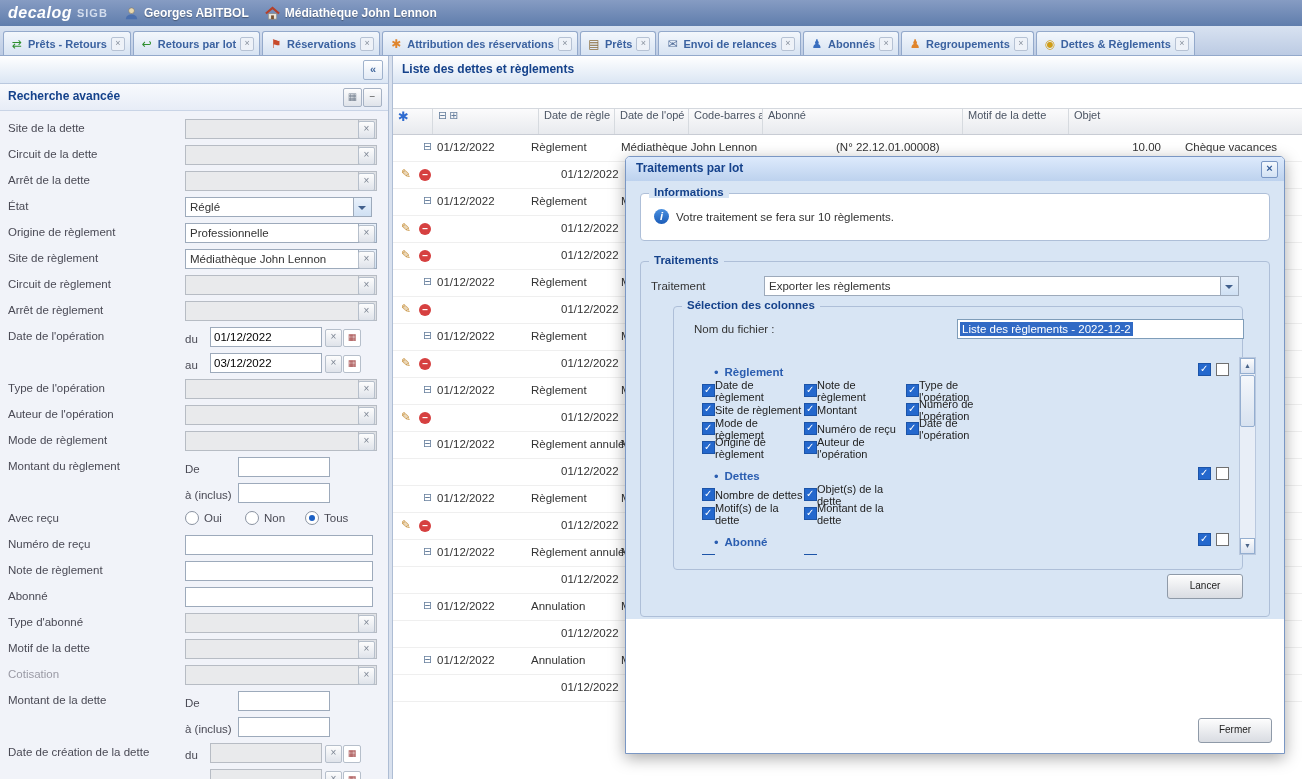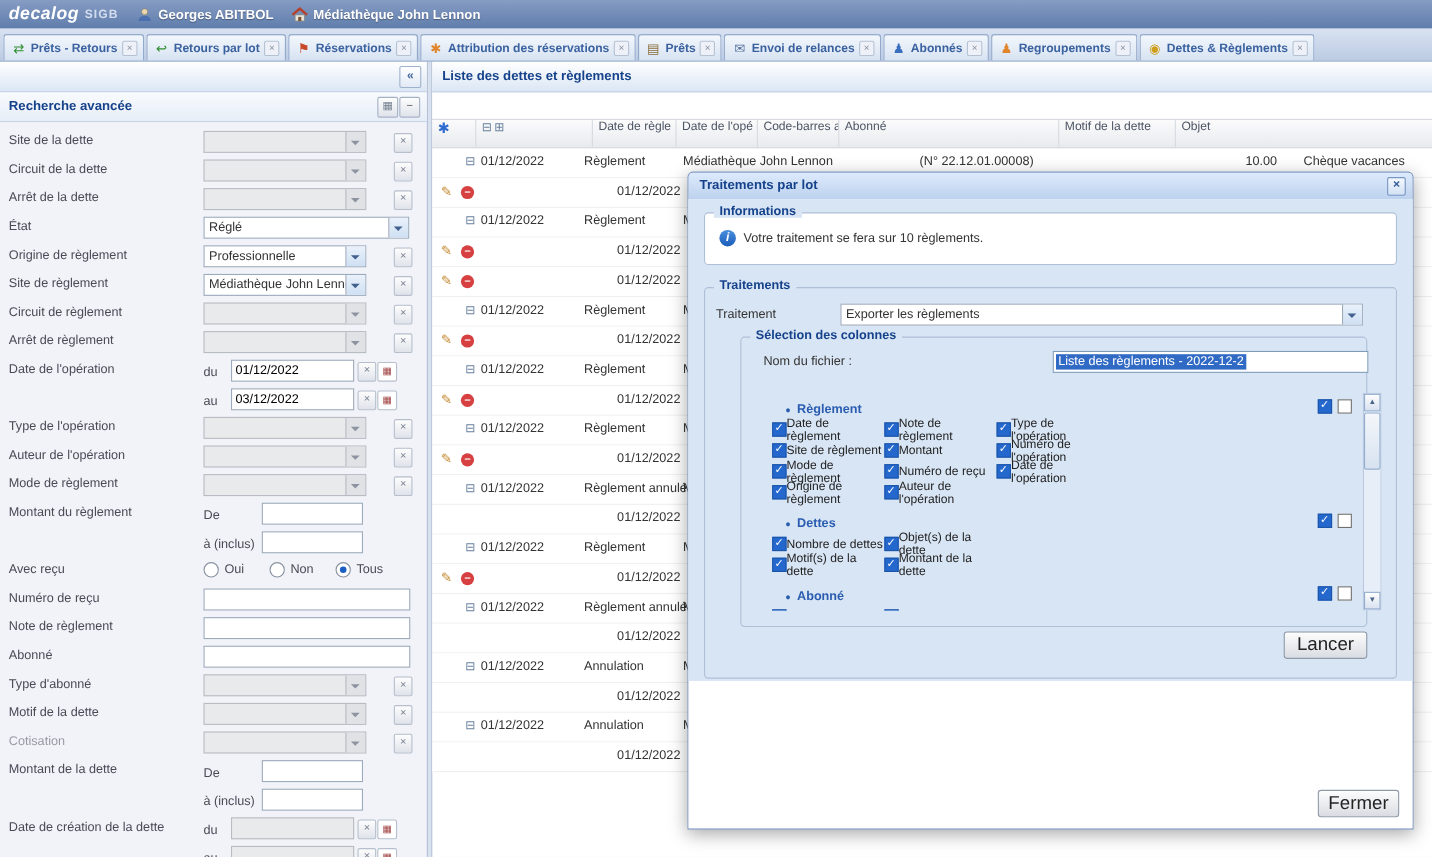--- a/index.html
+++ b/index.html
@@ -50,21 +50,21 @@
   .mini-btn{position:absolute;top:4px;width:17px;height:17px;border:1px solid #a6b2c4;border-radius:2px;
     background:linear-gradient(#fdfdfd,#dfe3ea);text-align:center;line-height:15px;font-size:10px;color:#75808f;}
   .btn-save{right:26px;} .btn-save::before{content:"▦";}
   .btn-min{right:6px;color:#555;} .btn-min::before{content:"−";}
 
   .fields{padding-top:5px;}
   .frow{height:26px;position:relative;}
   .flabel{position:absolute;left:8px;top:6px;color:#4a4a55;white-space:nowrap;}
   .flabel.dim{color:#9a9aa5;}
   .fctrl{position:absolute;left:185px;top:3px;height:22px;width:195px;}
-  .combo{position:absolute;left:0;top:0;height:20px;width:148px;border:1px solid #9daabb;
+  .combo{position:absolute;left:0;top:0;height:20px;width:192px;border:1px solid #9daabb;
     background:#fff;display:flex;box-sizing:border-box;}
   .combo.wide{width:187px;}
   .combo.dis{background:#e9eaec;border-color:#b7bcc4;}
   .combo-text{flex:1;padding:3px 4px 0 4px;font-size:11.5px;white-space:nowrap;overflow:hidden;}
   .trigger{width:17px;border-left:1px solid #9daabb;background:linear-gradient(#e9f1fb,#cfe0f3);position:relative;}
   .combo.dis .trigger{background:#e0e2e6;border-left-color:#b7bcc4;}
   .trigger::after{content:"";position:absolute;left:4px;top:8px;border:4px solid transparent;border-top-color:#41608d;}
   .combo.dis .trigger::after{border-top-color:#8d94a0;}
   .clear-btn{position:absolute;top:2px;width:15px;height:16px;border:1px solid #b6bfcb;border-radius:2px;
     background:linear-gradient(#fdfdfd,#dfe3ea);font-size:10px;line-height:14px;text-align:center;color:#7b8492;}
@@ -159,21 +159,21 @@
   .cb.checked::after{content:"✓";color:#fff;font-size:10px;font-weight:bold;position:absolute;left:1px;top:-1px;}
   .pair{position:absolute;left:508px;top:2px;display:flex;gap:5px;}
   .sbar{position:absolute;right:0;top:0;width:17px;height:198px;background:#e8eef7;border:1px solid #b9c8de;box-sizing:border-box;}
   .sb-btn{position:absolute;left:0;width:15px;height:16px;background:linear-gradient(#fdfdfd,#d9e2f0);
     border:1px solid #94aed0;box-sizing:border-box;text-align:center;font-size:7px;color:#4a6488;line-height:14px;}
   .sb-up{top:0;} .sb-up::before{content:"▲";}
   .sb-down{bottom:0;} .sb-down::before{content:"▼";}
   .sb-thumb{position:absolute;left:0;top:17px;width:15px;height:52px;background:linear-gradient(#f4f7fb,#d7e2f0);
     border:1px solid #94aed0;border-radius:2px;box-sizing:border-box;}
   .btn{position:absolute;border:1px solid #8f9aa8;border-radius:3px;background:linear-gradient(#fdfdfd,#d9dce2);
-    box-shadow:inset 0 1px 0 #fff;font-size:17px;color:#222;text-align:center;line-height:21px;}
+    box-shadow:inset 0 1px 0 #fff;font-size:10px;color:#222;text-align:center;line-height:21px;}
   .btn-launch{right:26px;top:312px;width:74px;height:23px;}
   .btn-fermer{right:12px;bottom:10px;width:72px;height:23px;}
 </style>
 </head>
 <body>
 
 <div class="app-header">
   <span class="logo">decalog</span>
   <span class="logo-suffix">SIGB</span>
   <span class="hdr-sec">

